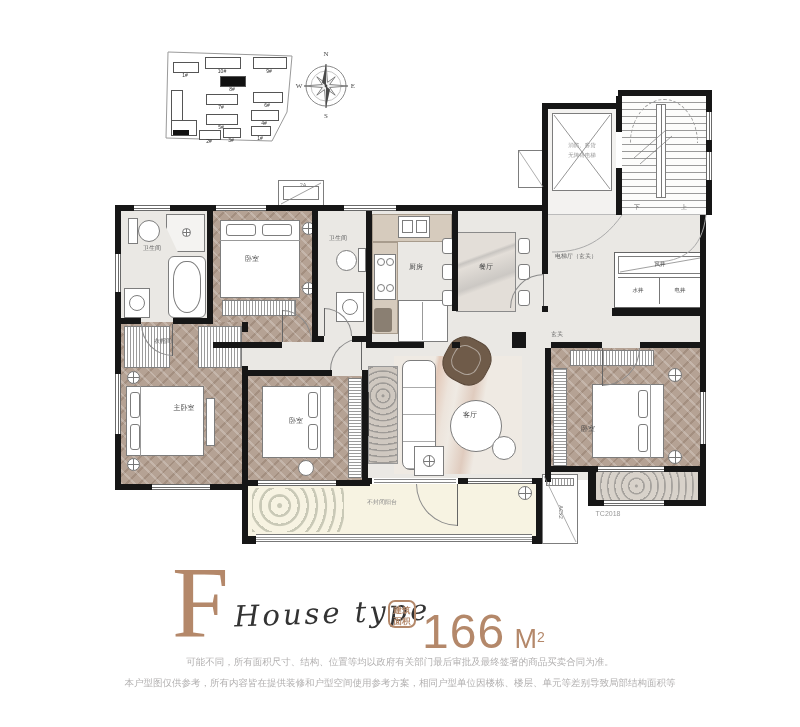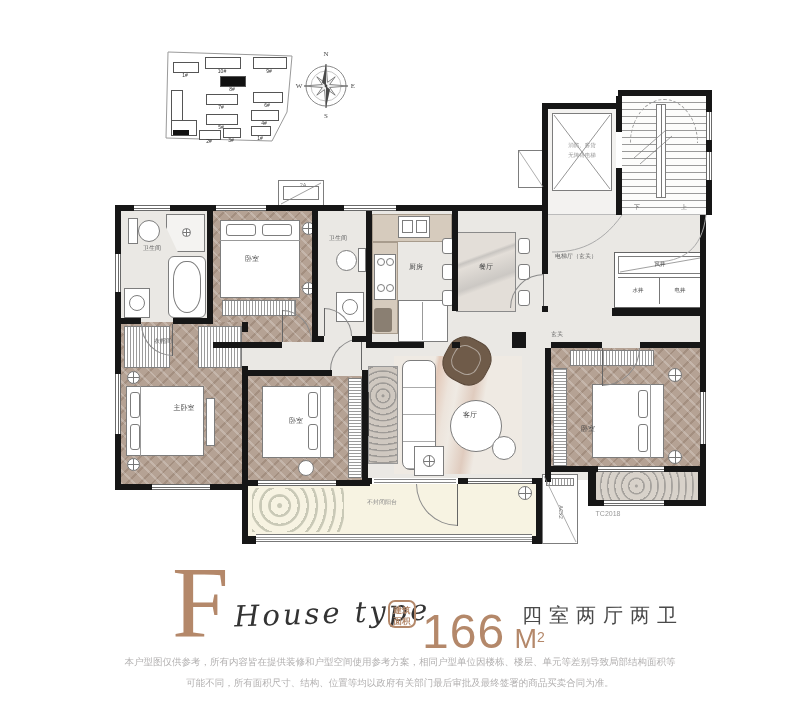--- a/index.html
+++ b/index.html
@@ -331,20 +331,19 @@
   <div class="abs" style="left:172px;top:552px;width:70px;height:104px;font-family:'Liberation Serif',serif;font-size:102px;line-height:1;color:#b4886a;z-index:60">F</div>
   <div class="abs" style="left:234px;top:596px;font-family:'DejaVu Serif',serif;font-style:italic;font-size:29px;letter-spacing:3px;color:#333;z-index:60;transform:rotate(-2deg)">House type</div>
   <div class="abs" style="left:388px;top:600px;width:28px;height:28px;border:2px solid #b4886a;border-radius:7px;z-index:60;text-align:center;color:#b4886a;font-size:8.5px;font-weight:bold;line-height:1.3;padding-top:3px">
     <div>建筑</div>
     <div>面积</div>
   </div>
   <div class="abs" style="left:422px;top:604px;z-index:60;color:#b4886a;white-space:nowrap">
     <span style="font-size:48px;letter-spacing:1px">166</span>
     <span style="font-size:27px;margin-left:5px">M</span><sup style="font-size:14px">2</sup>
   </div>
-  <div class="abs" style="left:522px;top:602px;font-size:20px;letter-spacing:7px;color:#4a4a4a;z-index:60">四室两厅两卫</div>
 
   <div class="abs" style="left:100px;top:652px;width:600px;text-align:center;font-size:9.5px;color:#b2b0b0;line-height:2.2;z-index:60">
+    <div>可能不同，所有面积尺寸、结构、位置等均以政府有关部门最后审批及最终签署的商品买卖合同为准。</div>
     <div>本户型图仅供参考，所有内容皆在提供装修和户型空间使用参考方案，相同户型单位因楼栋、楼层、单元等差别导致局部结构面积等</div>
-    <div>可能不同，所有面积尺寸、结构、位置等均以政府有关部门最后审批及最终签署的商品买卖合同为准。</div>
   </div>
 
 </div>
 
 </body></html>

